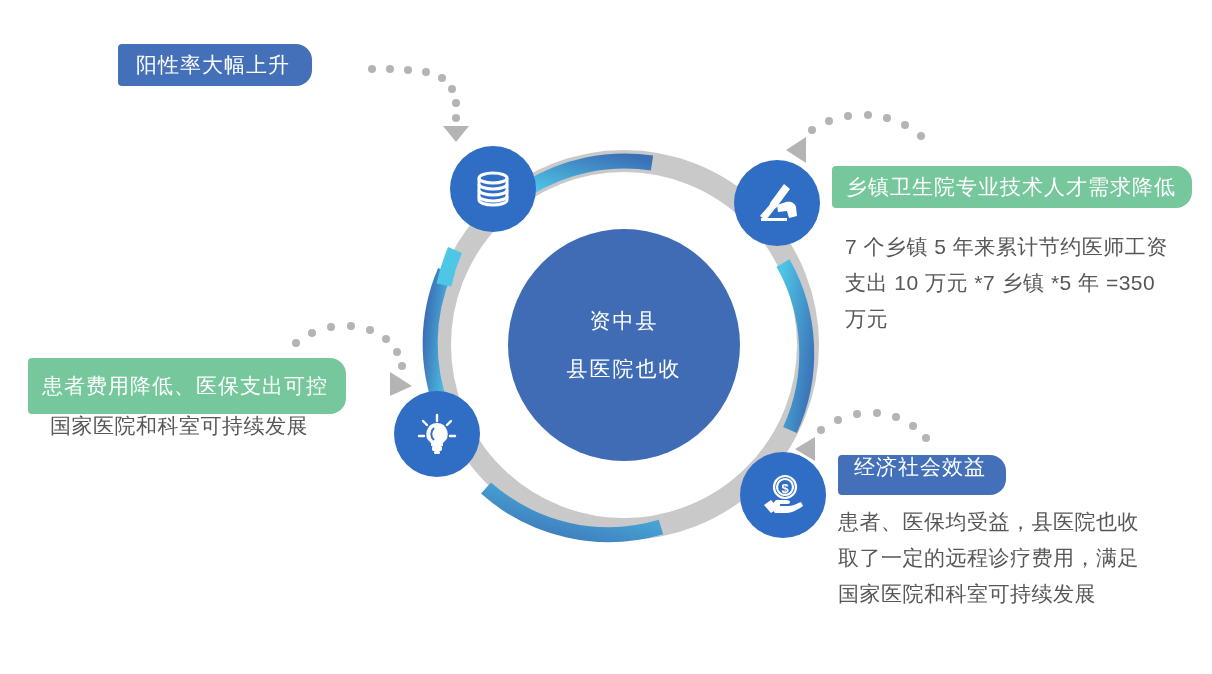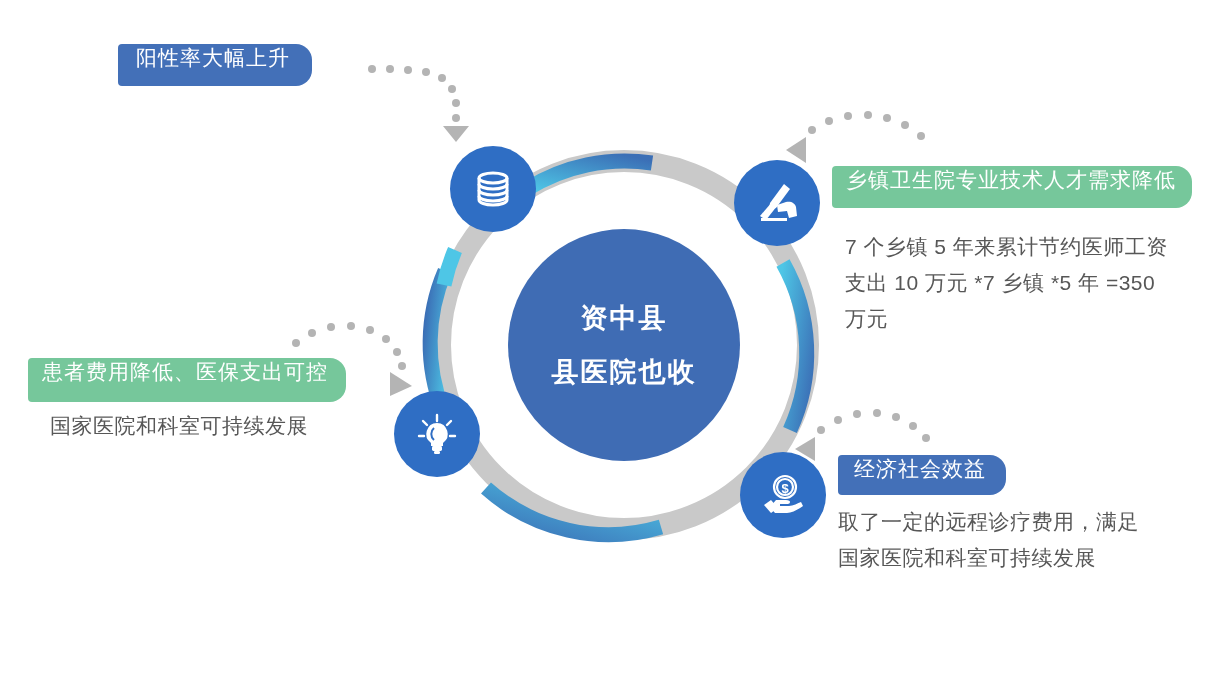--- a/index.html
+++ b/index.html
@@ -35,24 +35,24 @@
     height: 232px;
     border-radius: 50%;
     background: #3f6cb4;
     display: flex;
     flex-direction: column;
     align-items: center;
     justify-content: center;
     color: #ffffff;
   }
   .center-line {
-    font-size: 27px;
+    font-size: 21px;
     line-height: 1.05;
     letter-spacing: 2px;
-    font-weight: 700;
+    font-weight: 400;
     white-space: nowrap;
   }
   .center-line.l1 { margin-bottom: 26px; }
 
   
   .node {
     position: absolute;
     width: 86px;
     height: 86px;
     border-radius: 50%;
@@ -65,21 +65,21 @@
 
   #node-data   { left: 450px; top: 146px; }
   #node-pen    { left: 734px; top: 160px; }
   #node-bulb   { left: 394px; top: 391px; }
   #node-money  { left: 740px; top: 452px; }
 
   
   .badge {
     position: absolute;
     display: flex;
-    align-items: flex-start;
+    align-items: center;
     color: #ffffff;
     font-size: 21px;
     letter-spacing: 1px;
     white-space: nowrap;
     box-sizing: border-box;
   }
   .badge.blue  { background: #4370b8; }
   .badge.green { background: #76c79b; }
 
   #badge-positive {
@@ -87,21 +87,21 @@
     height: 42px; padding: 0 22px 0 18px;
     border-radius: 4px 16px 16px 4px;
   }
   #badge-township {
     left: 832px; top: 166px;
     height: 42px; padding: 0 16px 0 14px;
     border-radius: 4px 16px 16px 4px;
   }
   #badge-patient {
     left: 28px; top: 358px;
-    height: 44px; padding: 0 18px 0 14px;
+    height: 56px; padding: 0 18px 0 14px;
     border-radius: 4px 16px 16px 4px;
   }
   #badge-economic {
     left: 838px; top: 455px;
     height: 40px; padding: 0 20px 16px 16px;
     border-radius: 4px 16px 16px 4px;
   }
 
   
   .body-text {
@@ -283,17 +283,18 @@
     <span class="bt-line">7 个乡镇 5 年来累计节约医师工资</span>
     <span class="bt-line">支出 10 万元 *7 乡镇 *5 年 =350</span>
     <span class="bt-line">万元</span>
   </div>
 
   <div class="body-text" id="text-patient">
     <span class="bt-line">国家医院和科室可持续发展</span>
   </div>
 
   <div class="body-text" id="text-economic">
+    <span class="bt-line">患者、医保均受益，县医院也收</span>
     <span class="bt-line">取了一定的远程诊疗费用，满足</span>
     <span class="bt-line">国家医院和科室可持续发展</span>
   </div>
 
 </div>
 
 </body></html>

